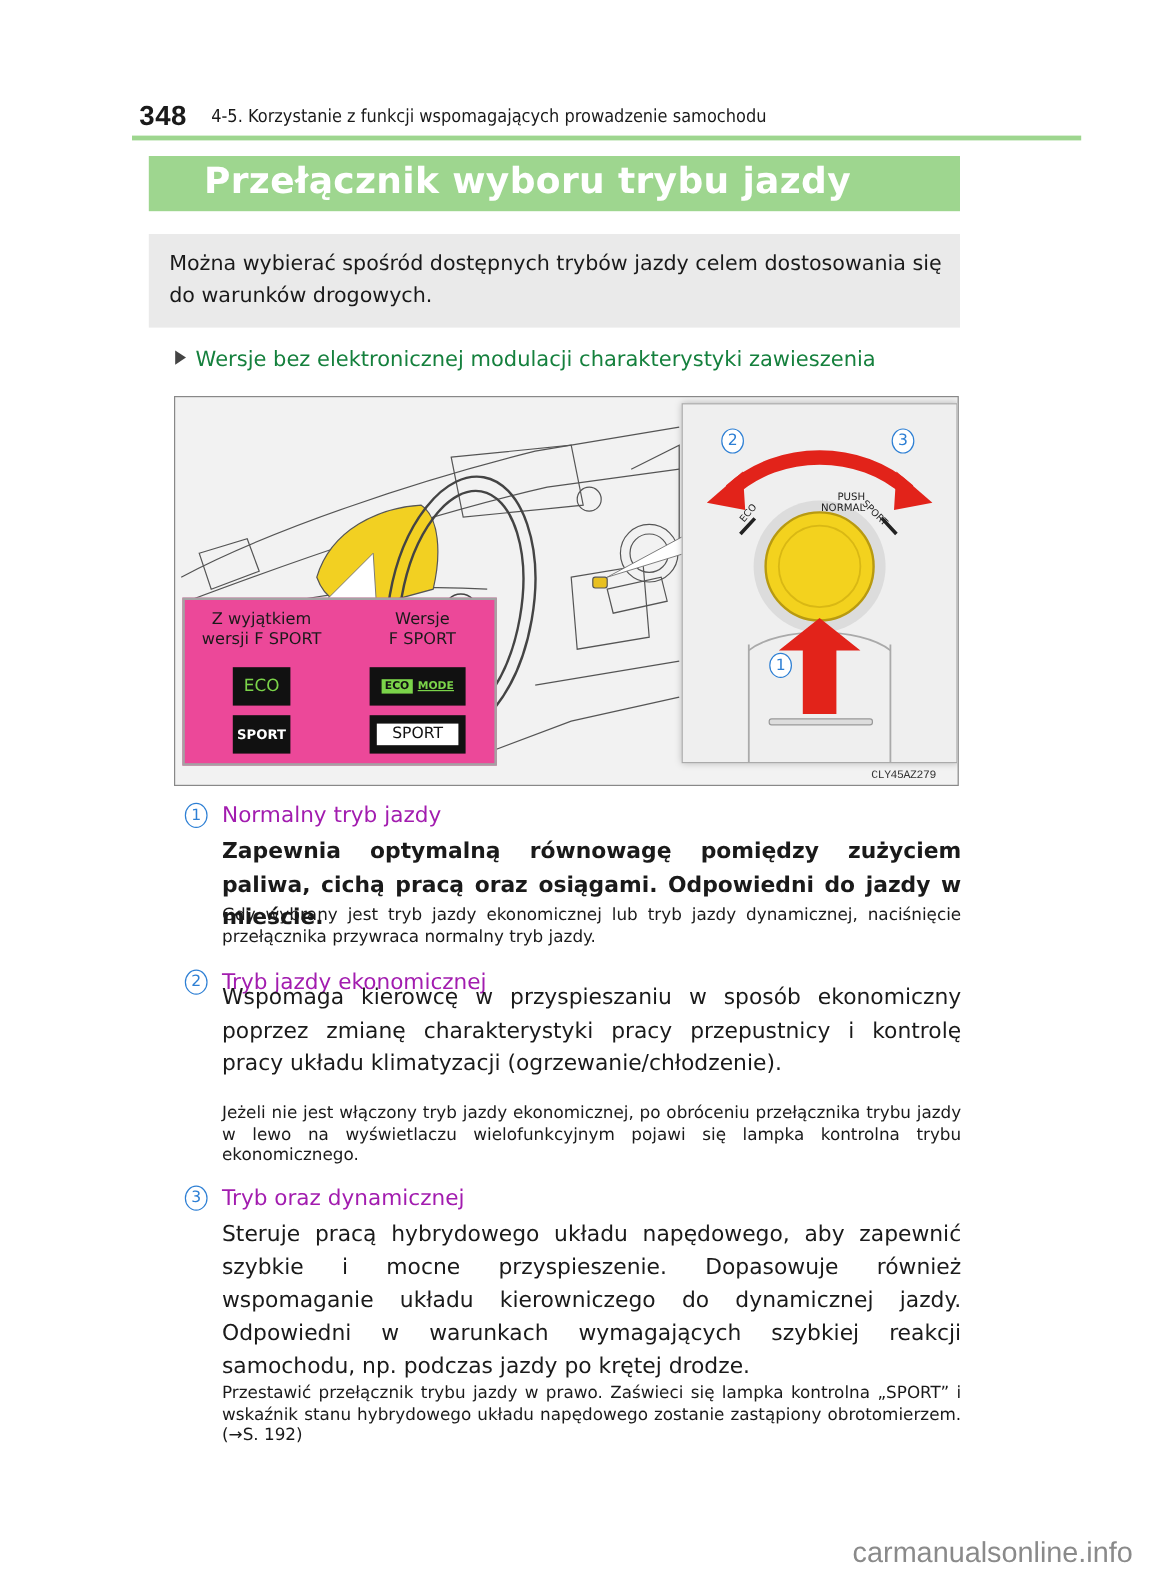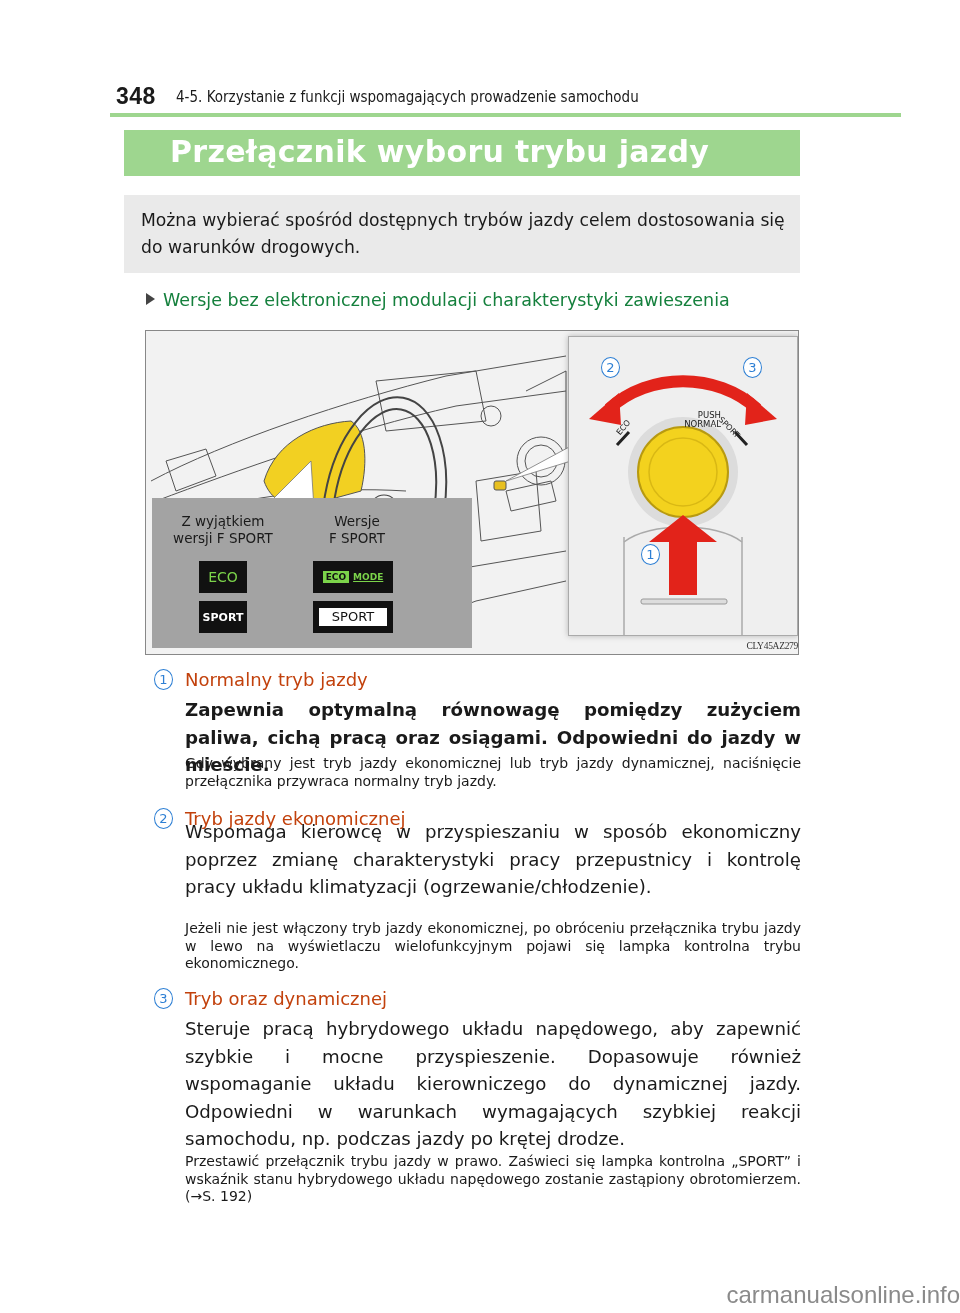--- a/index.html
+++ b/index.html
@@ -21,32 +21,32 @@
   #intro-text { left:141px; top:207px; width:650px; font-size:17.2px; line-height:27px; color:#1a1a1a; }
 
   
   #variant-line { left:146px; top:290px; font-size:17.5px; color:#15803d; white-space:nowrap; }
   #variant-line .tri { display:inline-block; width:0; height:0; border-top:6px solid transparent; border-bottom:6px solid transparent; border-left:9px solid #444; margin-right:8px; vertical-align:1px; }
 
   
   #illustration { left:145px; top:330px; width:654px; height:325px; background:#f2f2f2; border:1px solid #888; box-sizing:border-box; overflow:hidden; }
   #dash-svg { position:absolute; left:0; top:0; }
   #inset { position:absolute; left:422px; top:5px; width:228px; height:298px; background:#efefef; border:1px solid #aaa; box-shadow:0 0 6px rgba(0,0,0,0.25); }
-  #indicator-box { position:absolute; left:6px; top:167px; width:258px; height:136px; background:#a3a3a3; border:7px solid #a3a3a3;padding-left:48px; }
+  #indicator-box { position:absolute; left:6px; top:167px; width:258px; height:136px; background:#ec4899; border:2px solid #a3a3a3; }
   .ind-head { position:absolute; font-size:13.5px; line-height:17px; text-align:center; color:#1a1a1a; }
   .lamp { position:absolute; background:#111; display:flex; align-items:center; justify-content:center; font-family:"DejaVu Sans", sans-serif; font-weight:bold; }
-  #img-code { position:absolute; right:0; bottom:3px; font-size:9.5px; color:#333; font-family:Liberation Serif, serif; letter-spacing:-0.3px; }
+  #img-code { position:absolute; right:18px; bottom:3px; font-size:9.5px; color:#333; font-family:Liberation Mono, monospace; letter-spacing:-0.3px; }
 
   
   .num-badge { position:absolute; width:17px; height:19px; border:1.5px solid #2d7fd4; border-radius:50%; color:#2d7fd4; font-size:13px; line-height:19px; text-align:center; box-sizing:content-box; }
-  .item-title { position:absolute; font-size:18px; color:#c2410c; white-space:nowrap; }
+  .item-title { position:absolute; font-size:18px; color:#a21caf; white-space:nowrap; }
   .item-body { position:absolute; left:185px; width:616px; font-size:18.2px; line-height:27.5px; color:#1a1a1a; text-align:justify; }
   .item-note { position:absolute; left:185px; width:616px; font-size:14px; line-height:17.5px; color:#1a1a1a; text-align:justify; }
 
-  #watermark { right:0; bottom:4px; font-family:"Liberation Sans", sans-serif; font-size:24px; color:#8a8a8a; }
+  #watermark { right:16px; bottom:4px; font-family:"Liberation Sans", sans-serif; font-size:24px; color:#8a8a8a; }
 </style>
 </head>
 <body>
 
 <div id="page-num" class="abs">348</div>
 <div id="section-title" class="abs">4-5. Korzystanie z funkcji wspomagających prowadzenie samochodu</div>
 <div id="header-rule" class="abs"></div>
 
 <div id="title-band" class="abs"></div>
 <div id="title-text" class="abs">Przełącznik wyboru trybu jazdy</div>

